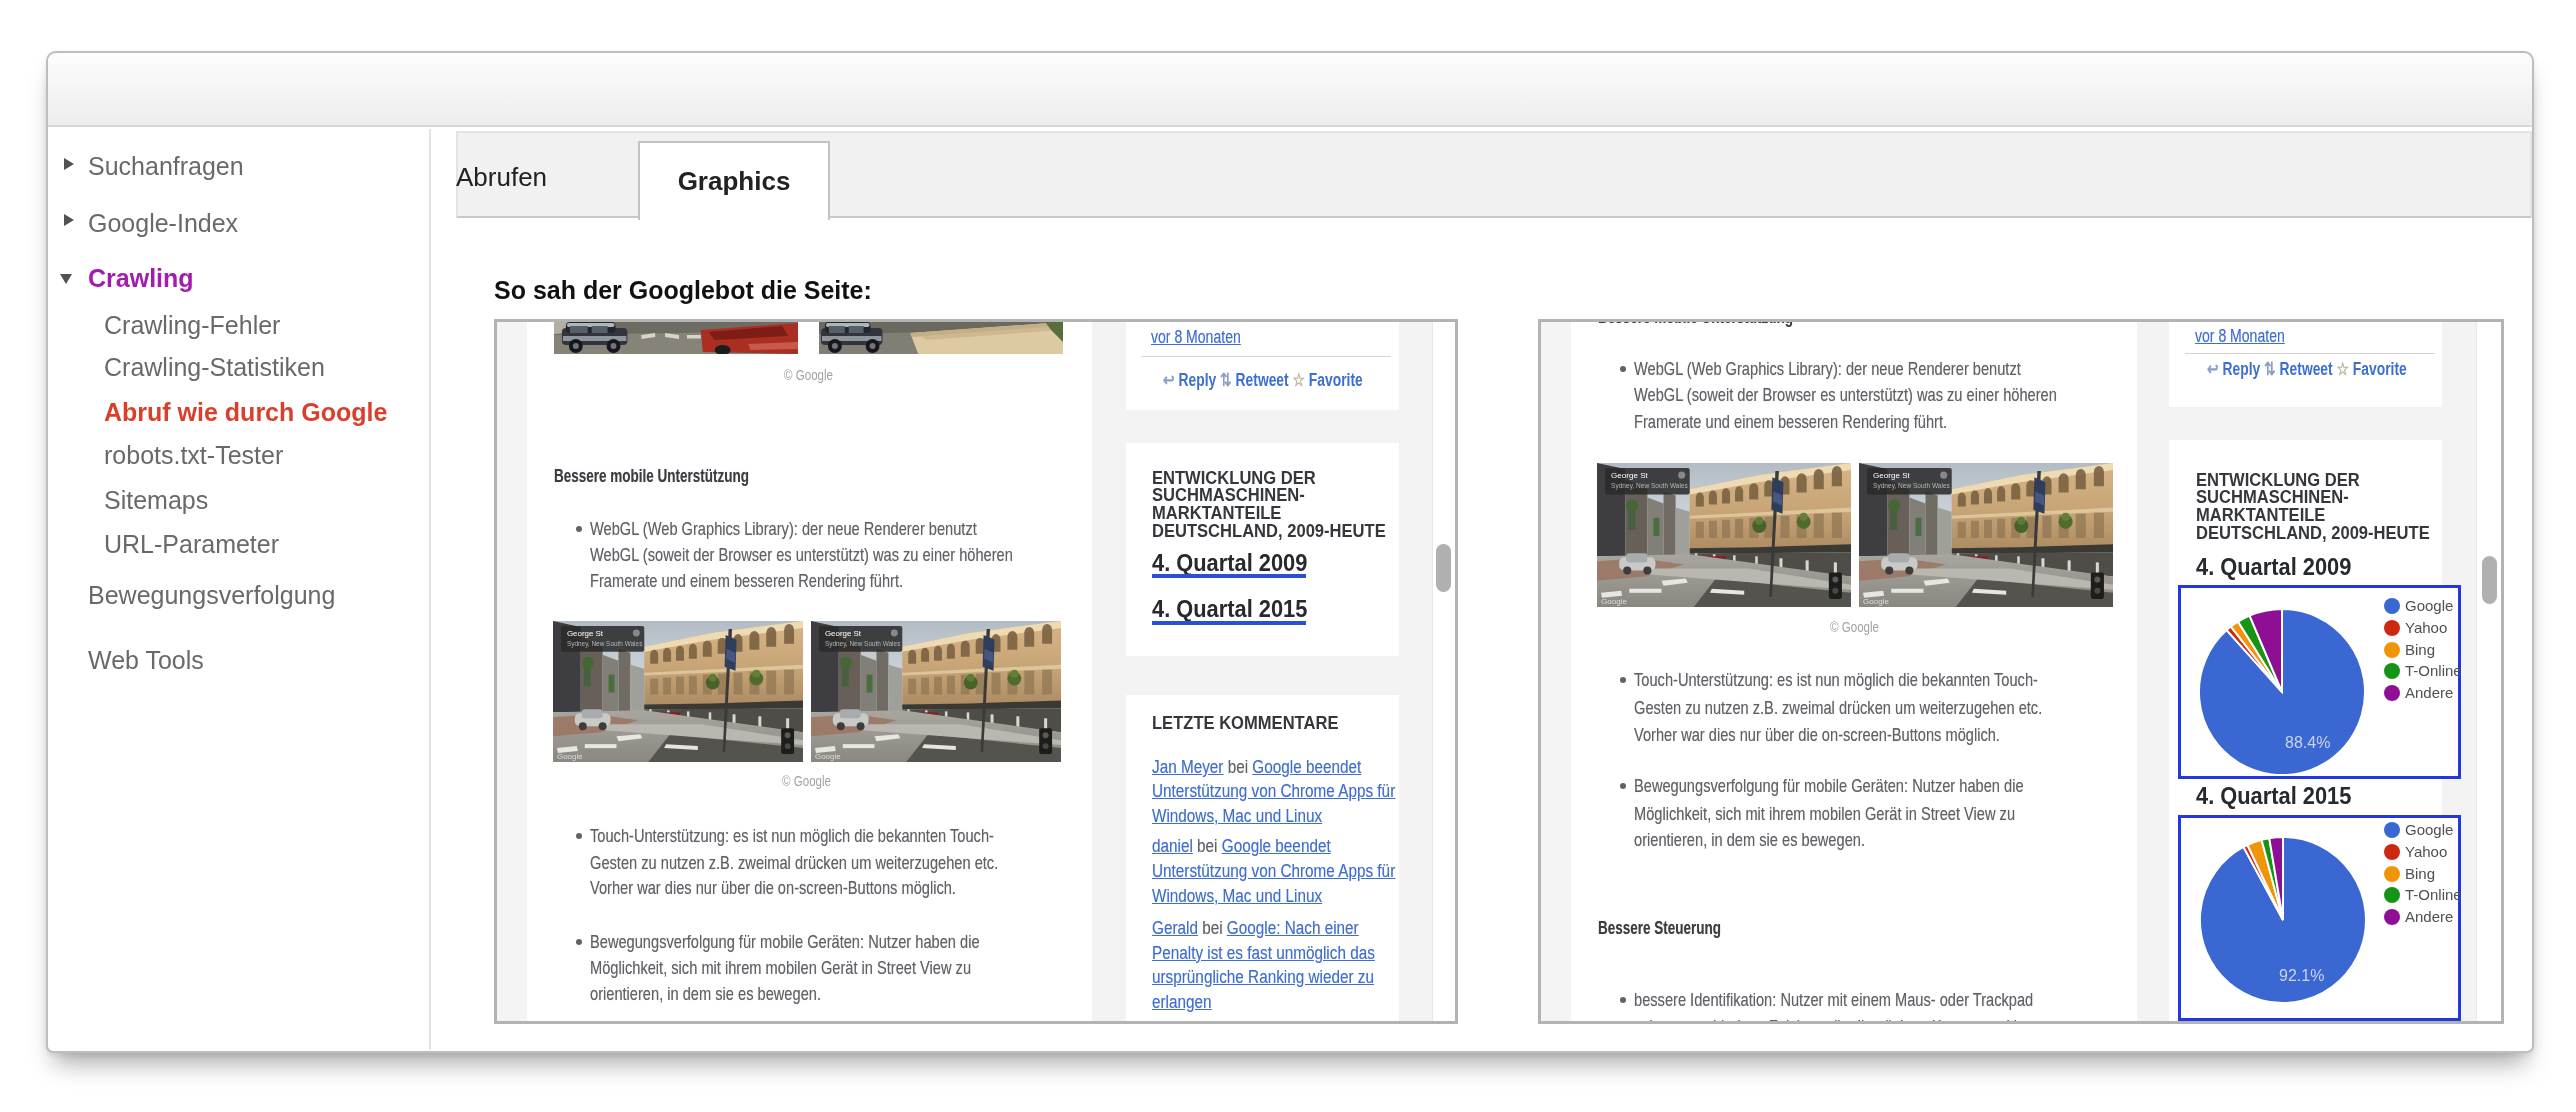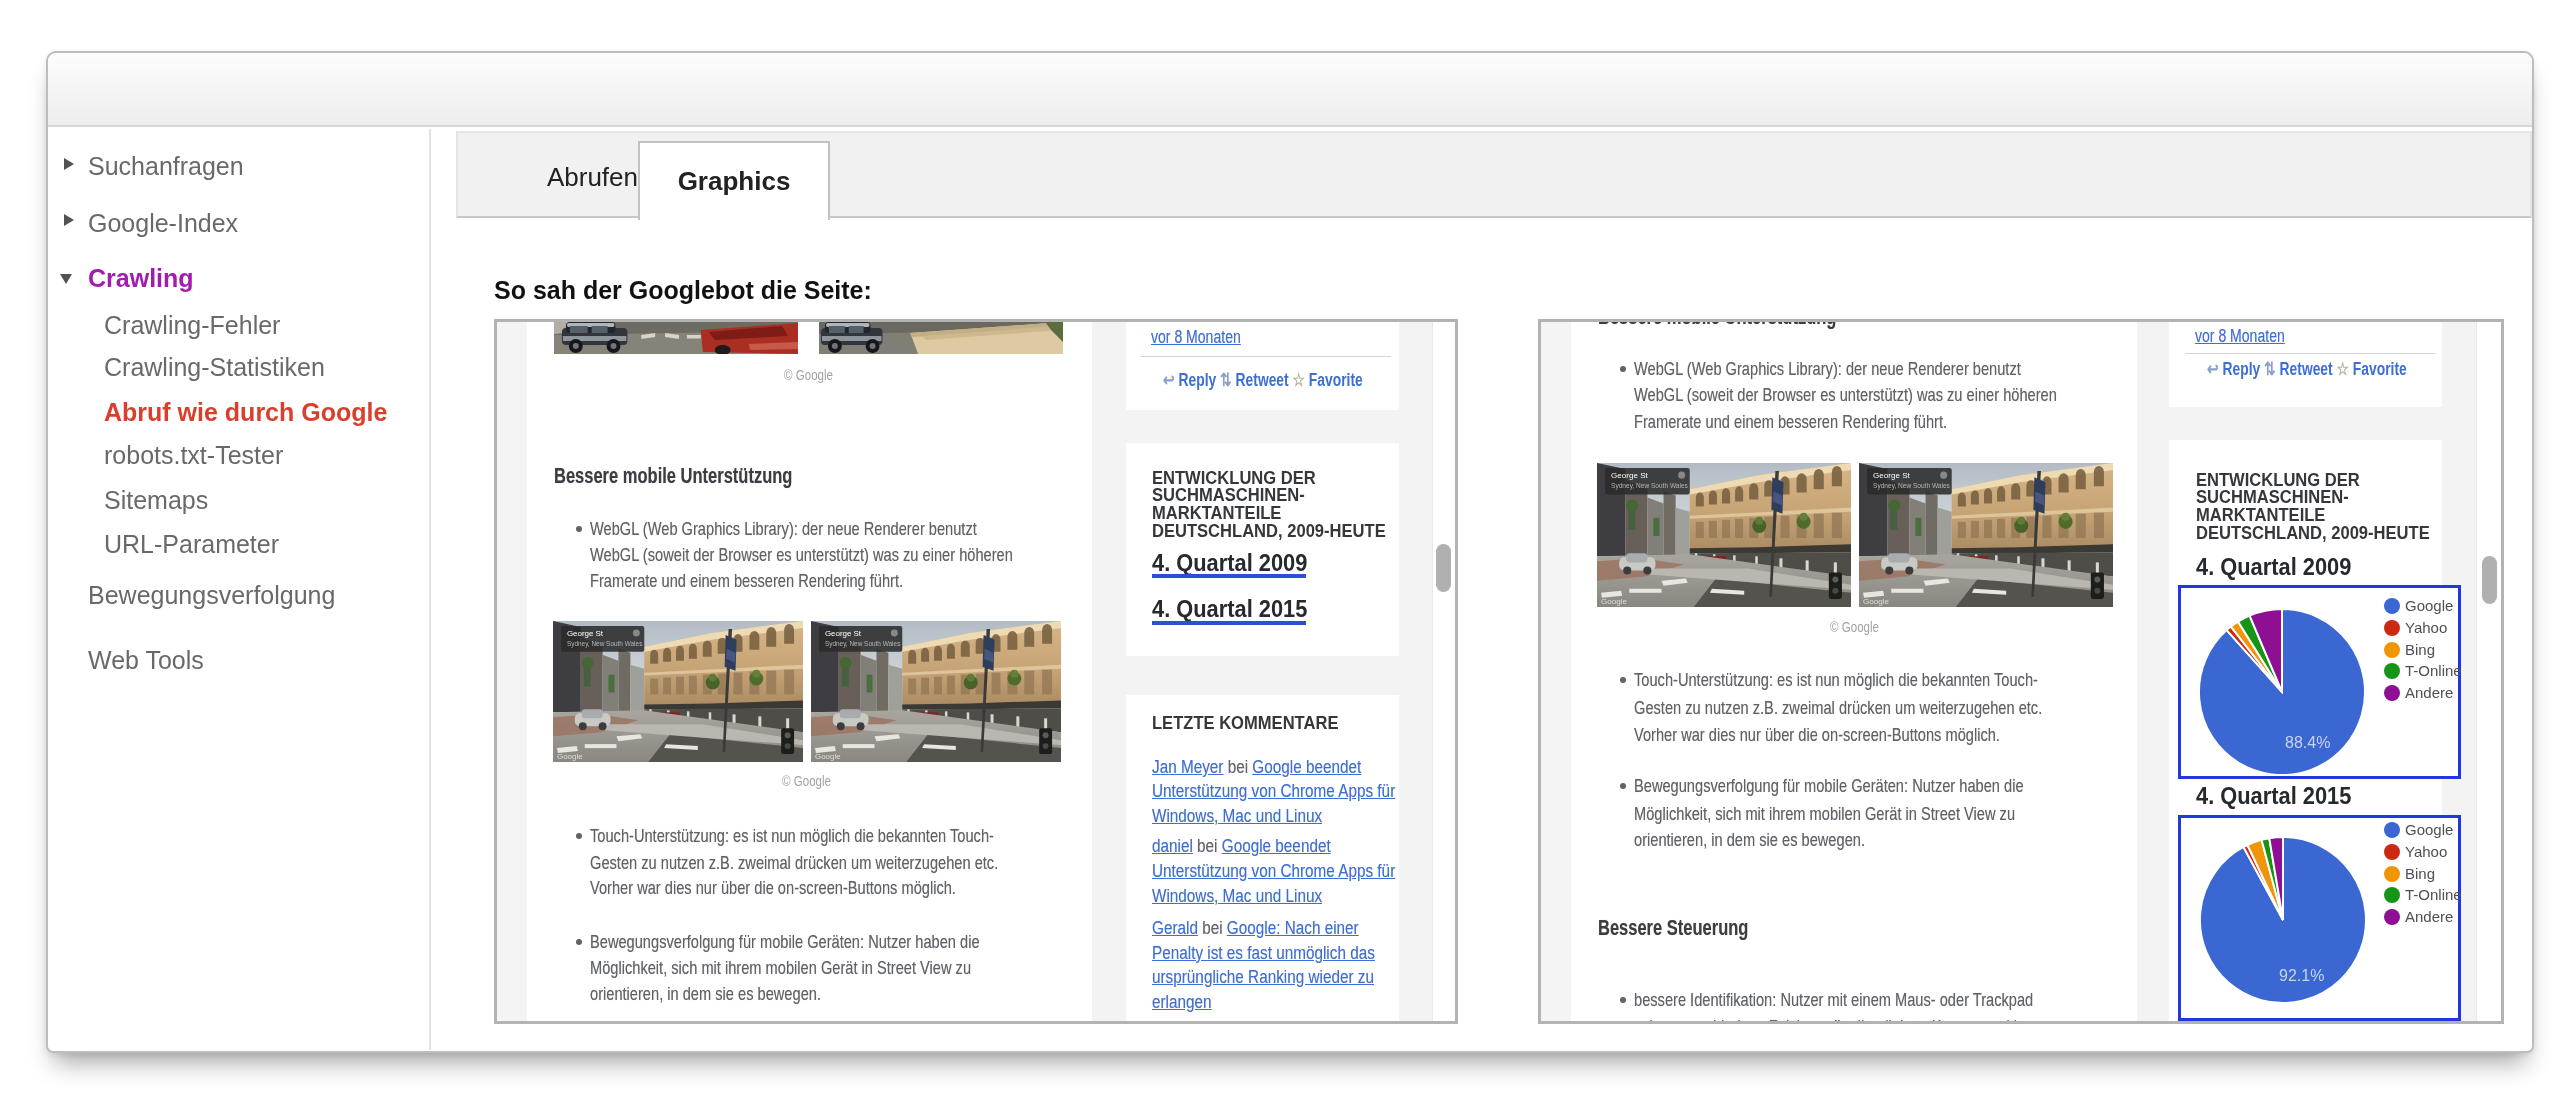--- a/index.html
+++ b/index.html
@@ -29,21 +29,21 @@
 .strip{position:absolute;left:0;top:0;width:30px;height:699px;background:#f4f4f4}
 .track{position:absolute;top:0;width:23px;height:699px;background:#fff;border-left:1px solid #e8e8e8}
 .thumb{position:absolute;width:15px;height:48px;border-radius:8px;background:#b0b0b0}
 .c{display:inline-block;transform:scaleX(0.77);transform-origin:0 50%;white-space:nowrap}
 .bh .c{transform:scaleX(0.75)}
 .ent .c{transform:scaleX(0.92)}
 .q .c{transform:scaleX(0.91)}
 .sline .c{transform:scaleX(0.85)}
 .n8{display:inline-block;transform:scaleX(0.78);transform-origin:0 50%}
 .line{position:absolute;white-space:nowrap;font-size:19px;color:#5f6266;line-height:28px;text-shadow:0 0 1px rgba(95,98,102,0.45)}
-.bh{position:absolute;white-space:nowrap;font-size:22px;font-weight:bold;color:#3a3d41;line-height:26px;text-shadow:0 0 1px rgba(58,61,65,0.4)}
+.bh{position:absolute;white-space:nowrap;font-size:18px;font-weight:bold;color:#3a3d41;line-height:26px;text-shadow:0 0 1px rgba(58,61,65,0.4)}
 .dotb{position:absolute;width:6px;height:6px;border-radius:50%;background:#5f6266}
 .cap{position:absolute;font-size:15px;color:#a3a3a3;white-space:nowrap;line-height:20px}
 .slink{color:#3c6ed5;text-decoration:underline}
 .sline{position:absolute;white-space:nowrap;font-size:18px;color:#5f6266;line-height:22px;text-shadow:0 0 1px rgba(80,90,120,0.35)}
 .shr{position:absolute;height:1px;background:#d4d4d4}
 .icorow{position:absolute;white-space:nowrap;font-size:18px;color:#3c6ed5;font-weight:bold;line-height:22px}
 .ent{position:absolute;white-space:nowrap;font-size:18px;font-weight:bold;color:#34373b;line-height:22px}
 .q{position:absolute;white-space:nowrap;font-size:24px;font-weight:bold;color:#26292d;line-height:28px}
 .qu{position:absolute;height:4px;background:#2b50d8}
 .chart{position:absolute;background:#fff;border:3px solid #2337e0}
@@ -67,21 +67,21 @@
 <div class="nav " style="left:58px;top:260px">Crawling-Fehler</div>
 <div class="nav " style="left:58px;top:302px">Crawling-Statistiken</div>
 <div class="nav red" style="left:58px;top:347px">Abruf wie durch Google</div>
 <div class="nav " style="left:58px;top:390px">robots.txt-Tester</div>
 <div class="nav " style="left:58px;top:435px">Sitemaps</div>
 <div class="nav " style="left:58px;top:479px">URL-Parameter</div>
 <div class="nav " style="left:42px;top:530px">Bewegungsverfolgung</div>
 <div class="nav " style="left:42px;top:595px">Web Tools</div>
 <div id="tabstrip"></div>
 <div id="tabR"></div>
-<div class="tabtxt" style="left:410px;top:111px;width:182px;text-align:right">Abrufen</div>
+<div class="tabtxt" style="left:410px;top:111px;width:182px;text-align:left">Abrufen</div>
 <div class="tabtxt" style="left:592px;top:115px;width:192px;text-align:center;font-weight:bold">Graphics</div>
 <h2 style="left:448px;top:225px">So sah der Googlebot die Seite:</h2>
 <div class="shot" id="shotL">
 <div class="strip"></div>
 <div class="gcol" style="left:595px;width:340px"></div>
 <div class="card" style="left:629px;top:0;width:273px;height:88px"></div>
 <div class="card" style="left:629px;top:121px;width:273px;height:213px"></div>
 <div class="card" style="left:629px;top:373px;width:273px;height:327px"></div>
 <div class="img" style="left:57px;top:0;width:244px;height:32px">
           <svg viewBox="0 0 246 32" preserveAspectRatio="none">

